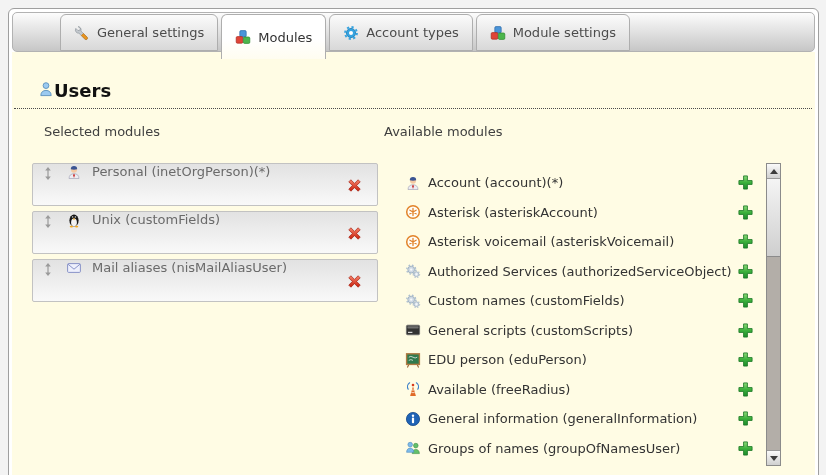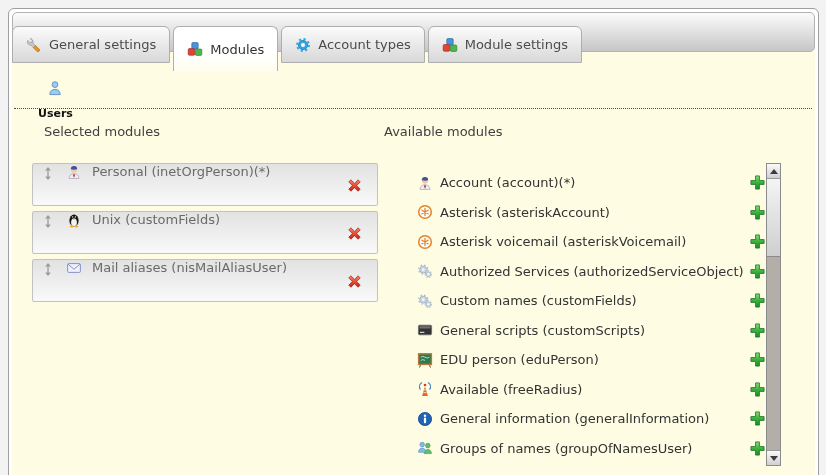--- a/index.html
+++ b/index.html
@@ -12,59 +12,59 @@
     position:absolute;left:8px;top:8px;width:803px;height:640px;
     background:#fff;border:1px solid #9f9f9f;border-radius:6px;padding:3px;
   }
   
   .tabbar{
     position:relative;height:38px;
     background:linear-gradient(#fcfcfc,#c6c6c6);
     border:1px solid #b2b2b2;border-radius:5px;
     z-index:2;
   }
-  .tabs{display:flex;position:absolute;left:-1px;top:12px;}
+  .tabs{display:flex;position:absolute;left:-1px;top:0;padding-left:48px;}
   .tab{
     box-sizing:border-box;height:37px;margin-top:1px;margin-right:3px;
     display:flex;align-items:center;gap:7px;padding:0 13px;
     background:linear-gradient(#fbfbfb,#d8d8d8);
     border:1px solid #aeaeae;border-radius:6px 6px 0 0;
     font-size:13px;color:#4c4c4c;white-space:nowrap;cursor:pointer;
   }
   .tab.active{
     height:45px;background:linear-gradient(#ffffff 55%,#fffdf0);
     border-bottom:0;color:#333;position:relative;z-index:3;
   }
   .tab .ticon{width:16px;height:16px;display:inline-block;}
   
   .panel{
     position:relative;background:#fffce4;height:585px;z-index:1;
   }
   .users-header{
-    position:absolute;left:26px;top:28px;display:flex;align-items:center;gap:8px;
-    font-weight:bold;font-size:11px;color:#111;flex-direction:column;
+    position:absolute;left:26px;top:28px;display:flex;align-items:center;
+    font-weight:bold;font-size:18px;color:#111;
   }
   .separator{position:absolute;left:2px;right:3px;top:56px;border-bottom:1px dotted #4a4a4a;}
   .col-label{position:absolute;top:72px;font-size:13px;color:#3f3f3f;}
   .col-label.sel{left:32px;}
   .col-label.avail{left:372px;}
   
   .selected-list{position:absolute;left:20px;top:111px;width:346px;}
   .sel-row{
     box-sizing:border-box;height:43px;margin-bottom:5px;position:relative;
     border:1px solid #c2c2c2;border-radius:2px;
     background:linear-gradient(#e2e2e2,#f9f9f9);
     display:flex;align-items:flex-start;cursor:move;
   }
   .drag-handle{position:absolute;left:11px;top:3px;line-height:0;cursor:ns-resize;}
   .sel-icon{margin-left:33px;width:16px;height:16px;line-height:0;}
   .sel-label{margin-left:10px;font-size:13px;color:#6a6a6a;}
   .delete-btn{position:absolute;right:14px;top:13px;width:17px;height:17px;line-height:0;cursor:pointer;}
   
-  .available-list{position:absolute;left:405px;top:116px;width:352px;}
+  .available-list{position:absolute;left:393px;top:116px;width:352px;}
   .avail-row{height:29.5px;display:flex;align-items:center;position:relative;}
   .avail-icon{width:16px;height:16px;line-height:0;}
   .avail-label{margin-left:7px;font-size:13px;color:#333;}
   .add-btn{position:absolute;left:332px;top:6px;width:17px;height:17px;line-height:0;cursor:pointer;}
   
   .scrollbar{
     position:absolute;left:754px;top:111px;width:15px;height:303px;
     box-sizing:border-box;border:1px solid #8b8b8b;background:#b3aea8;
   }
   .sb-btn{

